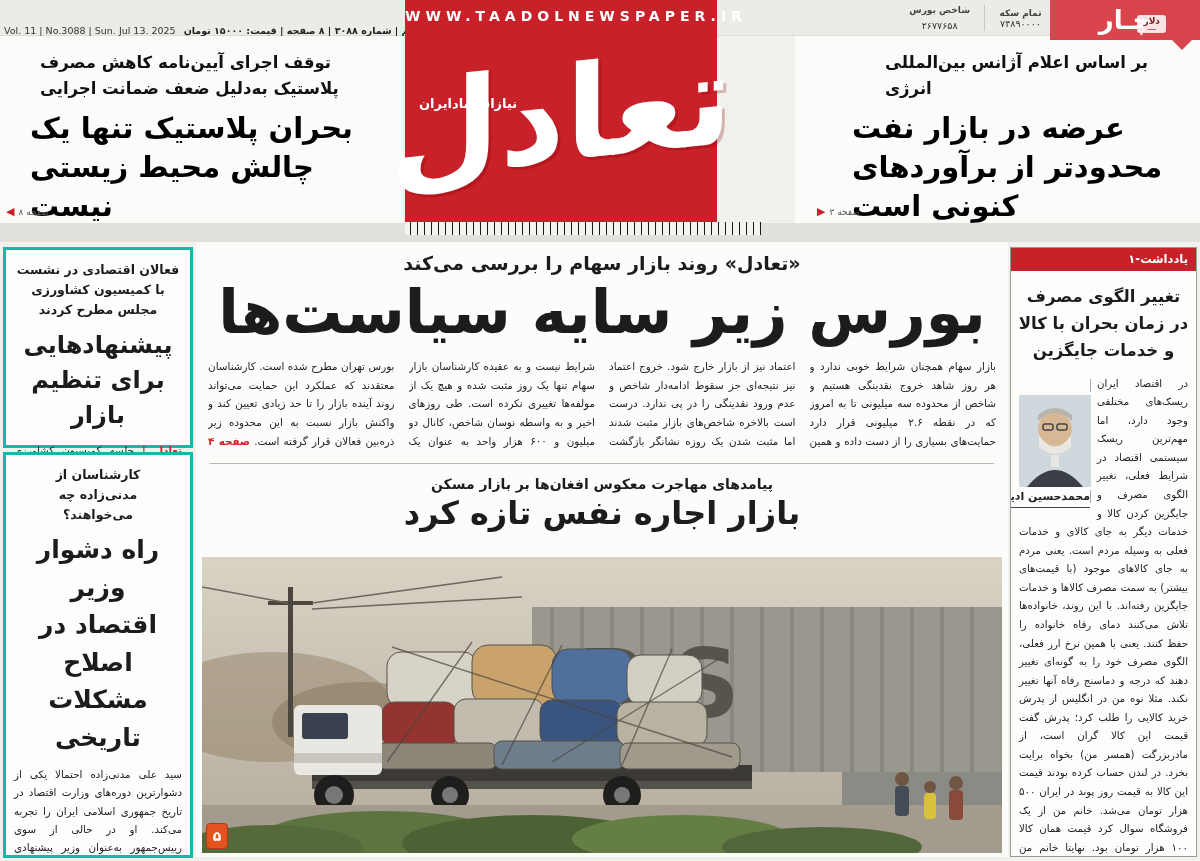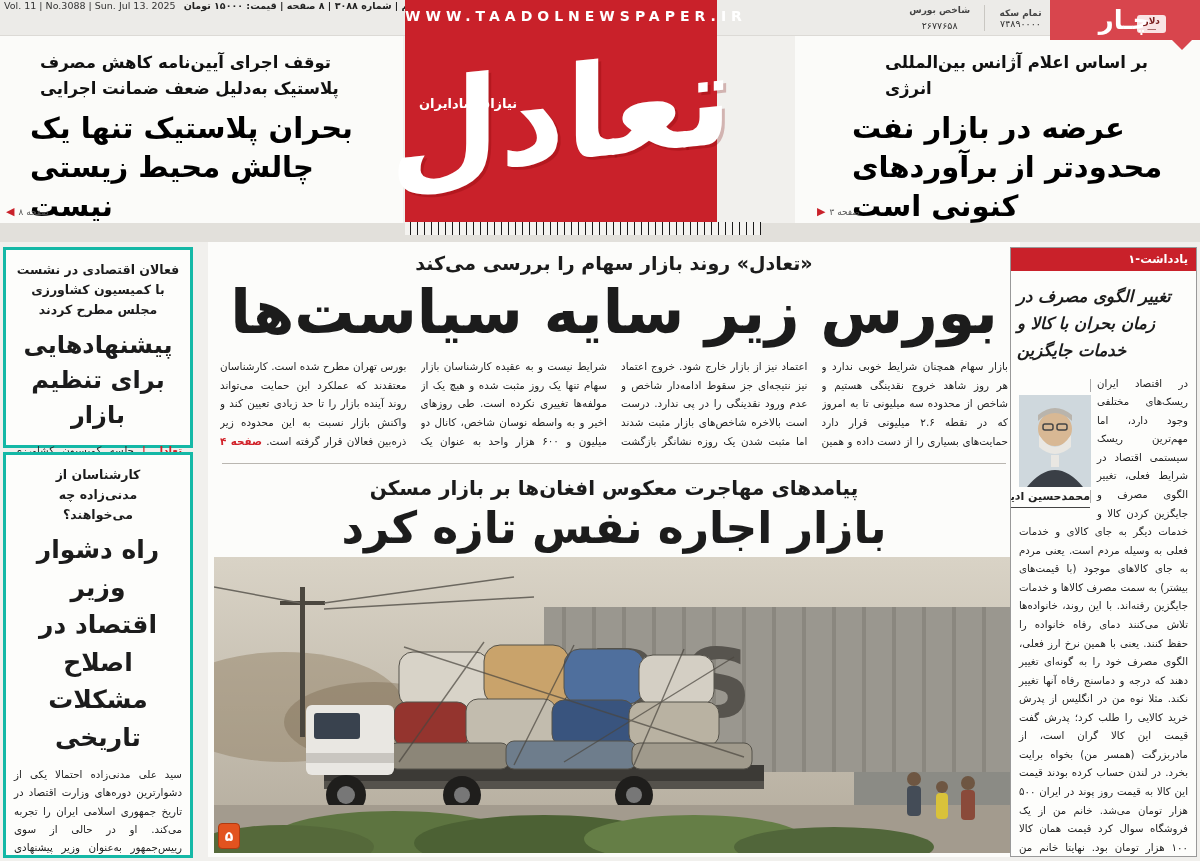--- a/index.html
+++ b/index.html
@@ -4,21 +4,21 @@
 <style>
   * { margin:0; padding:0; box-sizing:border-box; }
   body { background:#888; font-family:"DejaVu Sans", sans-serif; }
   .page {
     position:relative; width:1200px; height:861px; margin:0 auto;
     background:#f1f0ed; overflow:hidden; direction:rtl;
     font-family:"DejaVu Sans", sans-serif; color:#1c1c1c;
   }
   
   .topbar { position:absolute; top:0; left:0; width:100%; height:36px; background:#ecebe8; border-bottom:1px solid #dcdad6; }
-  .topbar-left { position:absolute; left:4px; top:0; height:36px; width:400px; display:flex; align-items:flex-start; gap:8px; direction:ltr; }
+  .topbar-left { position:absolute; left:4px; top:0; height:36px; width:400px; display:flex; align-items:flex-end; gap:8px; direction:ltr; }
   .vol-en { font-size:9.5px; color:#333; white-space:nowrap; }
   .date-fa { font-size:9.5px; color:#222; direction:rtl; white-space:nowrap; font-weight:bold; }
   .topbar-right { position:absolute; right:0; top:0; height:36px; width:400px; display:flex; flex-direction:row; align-items:center; justify-content:flex-start; direction:rtl; }
   .market-item { padding:0 14px; text-align:center; border-left:1px solid #c9c7c2; height:26px; display:flex; flex-direction:column; justify-content:center; min-width:72px; }
   .market-item:last-child { border-left:none;justify-content:space-between; }
   .market-label { font-size:9px; color:#444; font-weight:bold; }
   .market-value { font-size:9.5px; color:#333; }
   .corner-ribbon {
     position:absolute; right:0; top:0; width:150px; height:40px; background:#d8454d;
     color:#fff; font-weight:bold; font-size:26px; display:flex; align-items:center; justify-content:center;
@@ -50,35 +50,35 @@
   
   .leftbox { position:absolute; left:3px; width:190px; background:#fdfdfb; border:3px solid #14b8a6; padding:10px 8px 8px; text-align:center; }
   .leftbox1 { top:247px; height:201px; }
   .leftbox2 { top:452px; height:406px; }
   .leftbox .kicker { font-size:12.5px; font-weight:bold; line-height:1.6; }
   .leftbox .headline { font-size:24px; font-weight:900; line-height:1.45; margin-top:8px; }
   .leftbox2 .headline { font-size:25px; line-height:1.5; margin-top:6px; }
   .leftbox .body { margin-top:9px; font-size:10.3px; line-height:1.78; text-align:justify; color:#222; }
   .red { color:#d2232a; font-weight:bold; }
   
-  .main { position:absolute; left:208px; top:242px; width:812px; height:615px; background:#fcfcfa; text-align:center; padding-top:10px; }
+  .main { position:absolute; left:196px; top:242px; width:812px; height:615px; background:#fcfcfa; text-align:center; padding-top:10px; }
   .main .kicker1 { font-size:19px; font-weight:bold; }
   .main .headline1 { font-size:60px; font-weight:900; letter-spacing:-1px; line-height:1.15; margin-top:4px; }
   .lead-cols { display:flex; flex-direction:row; gap:14px; padding:10px 12px 0; direction:rtl; }
   .lead-col { flex:1; font-size:10.4px; line-height:1.8; text-align:justify; color:#222; height:98px; overflow:hidden; }
   .lead-rule { margin:8px 14px 0; border-bottom:1.5px solid #b9b6b0; }
-  .main .kicker2 { font-size:20px; font-weight:bold; margin-top:12px; }
-  .main .headline2 { font-size:44px; font-weight:900; letter-spacing:-1px; margin-top:2px; }
+  .main .kicker2 { font-size:14px; font-weight:bold; margin-top:12px; }
+  .main .headline2 { font-size:32px; font-weight:900; letter-spacing:-1px; margin-top:2px; }
   .photo-wrap { position:absolute; left:6px; bottom:4px; width:800px; height:296px; background:#b6afa2; overflow:hidden; }
   .photo-badge { position:absolute; left:4px; bottom:4px; width:22px; height:26px; background:#e2531f; border:1px solid #b03a10; border-radius:4px;
     color:#fff; font-weight:bold; font-size:14px; display:flex; align-items:center; justify-content:center; z-index:6; }
   
   .notebox { position:absolute; left:1010px; top:247px; width:187px; height:610px; background:#fdfdfb; border:1px solid #999; overflow:hidden; }
   .note-head { background:#c9212a; color:#fff; font-size:11.5px; font-weight:bold; padding:4px 8px 5px; text-align:right; }
-  .note-title { font-size:16.5px; font-weight:900; text-align:left; line-height:1.65; padding:12px 6px 4px;font-style:italic; }
+  .note-title { font-size:16.5px; font-weight:900; text-align:center; line-height:1.65; padding:12px 6px 4px; }
   .note-bodywrap { padding:6px 8px; font-size:10.2px; line-height:1.82; text-align:justify; color:#222; }
   .note-fig { float:left; width:72px; margin:2px 6px 2px 0; }
   .note-photo { width:72px; height:92px; background:#cdd7dc; border:1px solid #aaa; position:relative; overflow:hidden; }
   .note-author { font-size:11px; font-weight:bold; border-bottom:1px solid #444; padding:3px 0 4px; text-align:center; white-space:nowrap; }
   svg { display:block; }
 </style>
 </head>
 <body>
 
 <div class="page">

